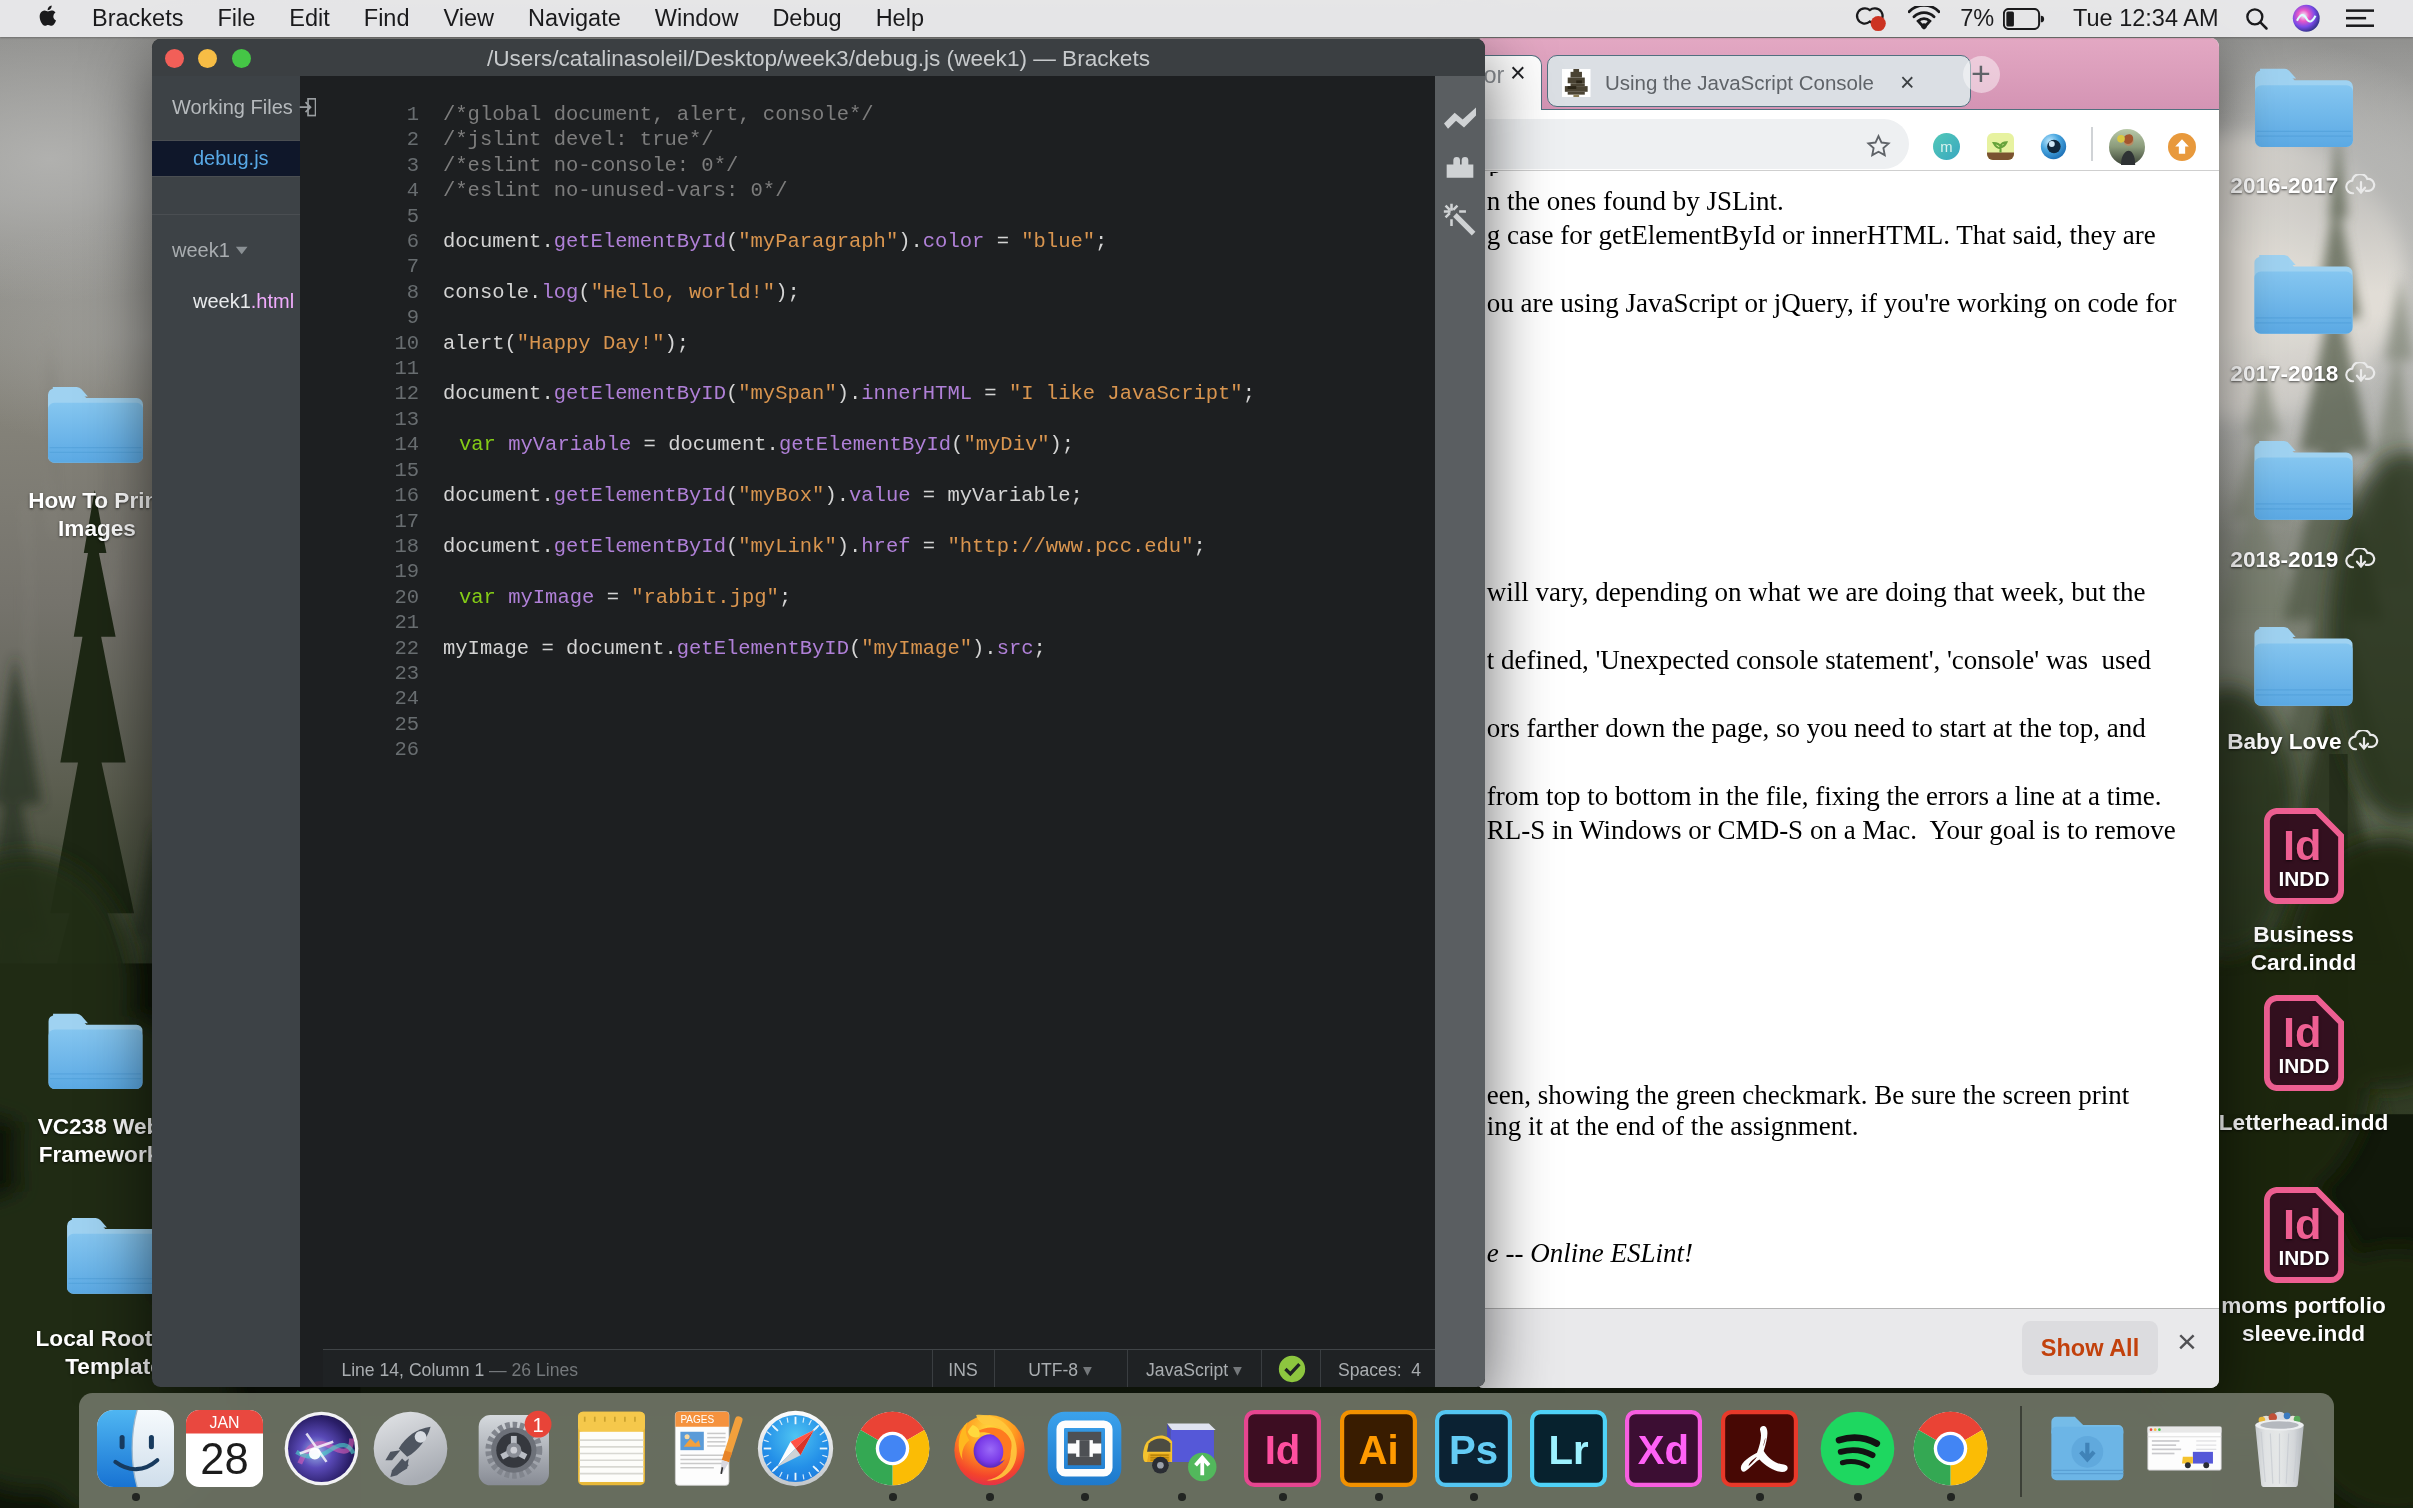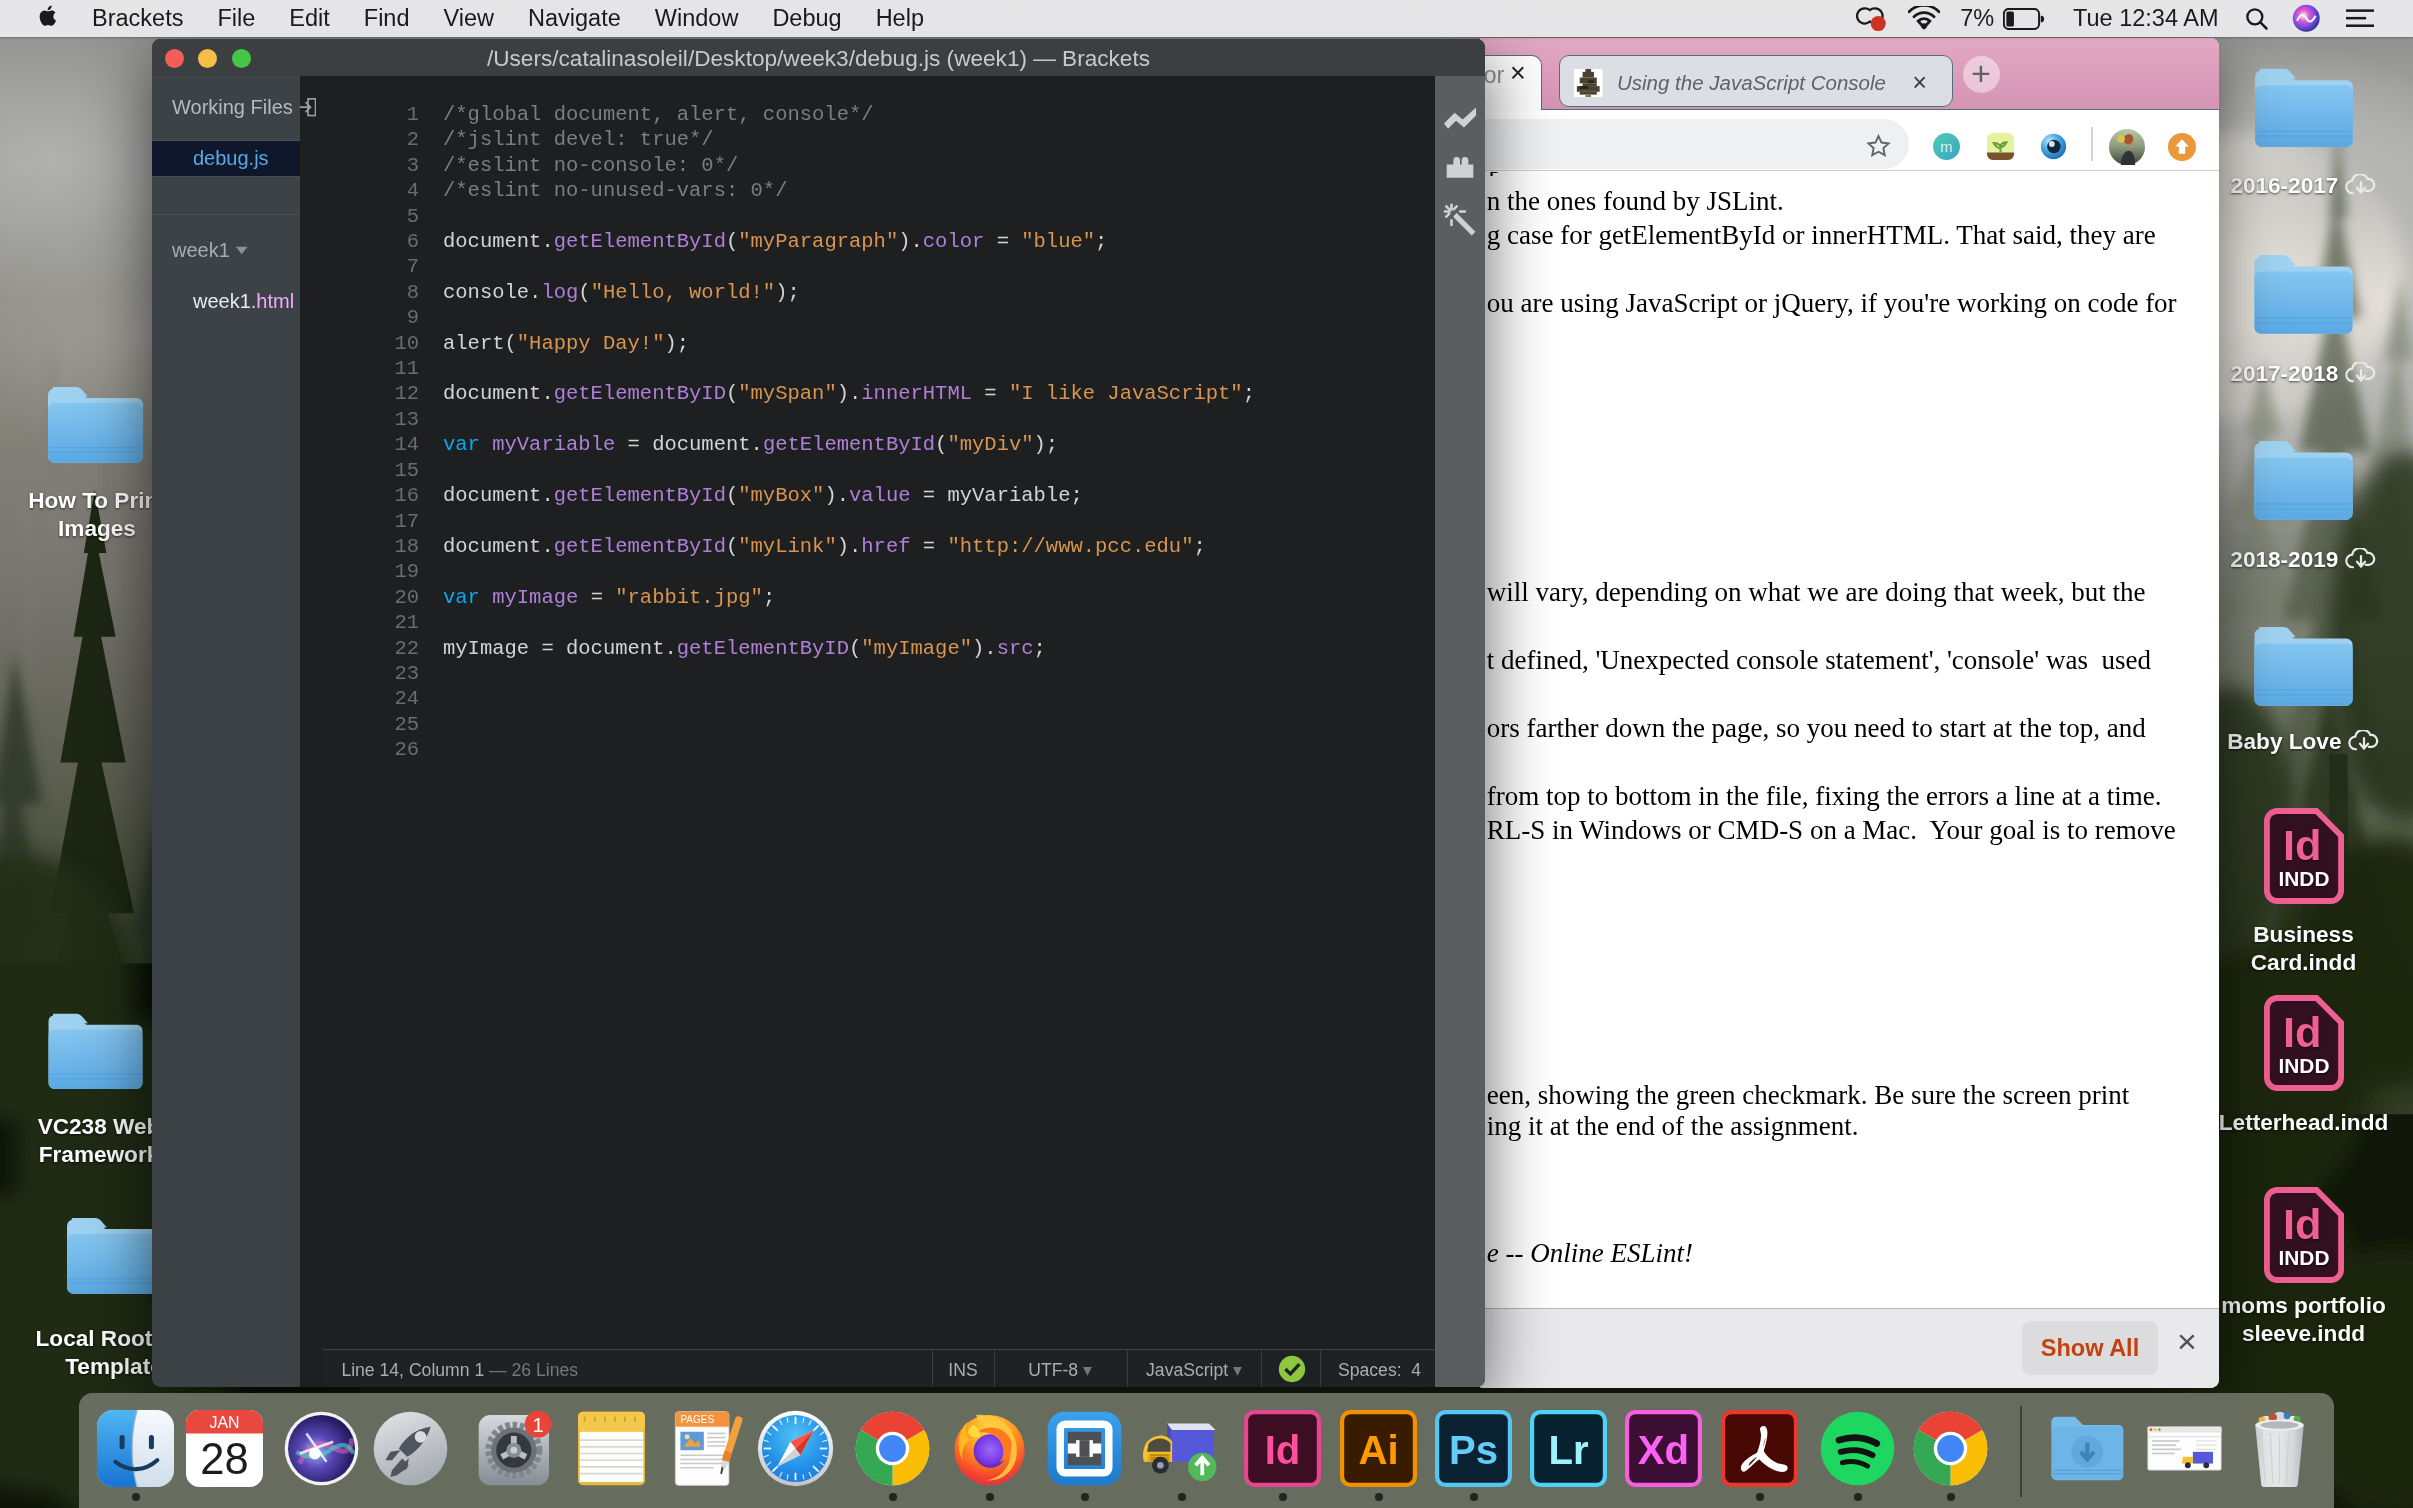--- a/index.html
+++ b/index.html
@@ -47,21 +47,21 @@
     color:#b6babd; font-size:20px; }
   #beditor { position:absolute; left:171px; top:37px; width:1112px; bottom:38px; background:#1d1f21;
     font-family:"Liberation Mono", monospace; font-size:20.5px; line-height:25.4px; white-space:pre; }
   #btoolbar { position:absolute; right:0; top:37px; width:50px; bottom:0; background:#5a5e61; }
   #bstatus div { white-space:nowrap; }
   #bstatus { position:absolute; left:171px; right:50px; bottom:0; height:38px; background:#1f2224;
     border-top:0.8px solid #404447; color:#a9adb0; font-size:17.6px; }
 
   
   .cm { color:#7d7d7d; } 
-  .kw { color:#0ea5e9; } 
+  .kw { color:#84cc16;margin-left:16px; } 
   .pp { color:#b080d8; } 
   .st { color:#d9954f; } 
   .df { color:#d4d4d4; } 
   .ln { color:#686d70; }
 
   
   #dock { position:absolute; left:79px; top:1393px; width:2255px; height:116px;
     background:rgba(111,116,102,0.92); border-radius:13.4px 13.4px 0 0; z-index:30; }
   .dk { position:absolute; top:17px; width:77px; height:77px; }
   .dot { position:absolute; top:100px; width:7.5px; height:7.5px; border-radius:50%; background:#222522; }
@@ -319,21 +319,21 @@
       <div class="lbl">moms portfolio</div>
       <div class="lbl">sleeve.indd</div>
     </div>
 </div>
 
 <div id="chrome">
   <div id="tabbar">
     <div style="position:absolute; left:-17px; top:17px; width:84px; height:55px; background:#fdfdfd; border:1.7px solid #51707f; border-bottom:none; border-radius:10px 10px 0 0;"></div>
     <div style="position:absolute; left:8.4px; top:23.5px; color:#8a8e93; font-size:23.5px;">or</div>
     <div style="position:absolute; left:35px; top:20px; color:#202124; font-size:27px;">×</div>
-    <div style="position:absolute; left:84px; top:17px; width:394px; height:52px; background:#dbdfe4; border:1.7px solid #51707f; border-radius:10px;font-style:italic;">
+    <div style="position:absolute; left:72px; top:17px; width:424px; height:52px; background:#dbdfe4; border:1.7px solid #51707f; border-radius:10px;">
       <svg width="28.5" height="28.5" viewBox="0 0 10 10" style="position:absolute; left:14.2px; top:12.6px; image-rendering:pixelated;">
           <rect width="10" height="10" fill="#fff"></rect>
           <g fill="#4a4333">
             <rect x="4" y="0" width="2" height="2"></rect>
             <rect x="3" y="1" width="4" height="2"></rect>
             <rect x="2" y="3" width="6" height="2"></rect>
             <rect x="3" y="5" width="5" height="1"></rect>
             <rect x="1" y="6" width="8" height="2"></rect>
             <rect x="2" y="8" width="6" height="1"></rect>
             <rect x="4" y="9" width="2" height="1" fill="#8a7d55"></rect>

